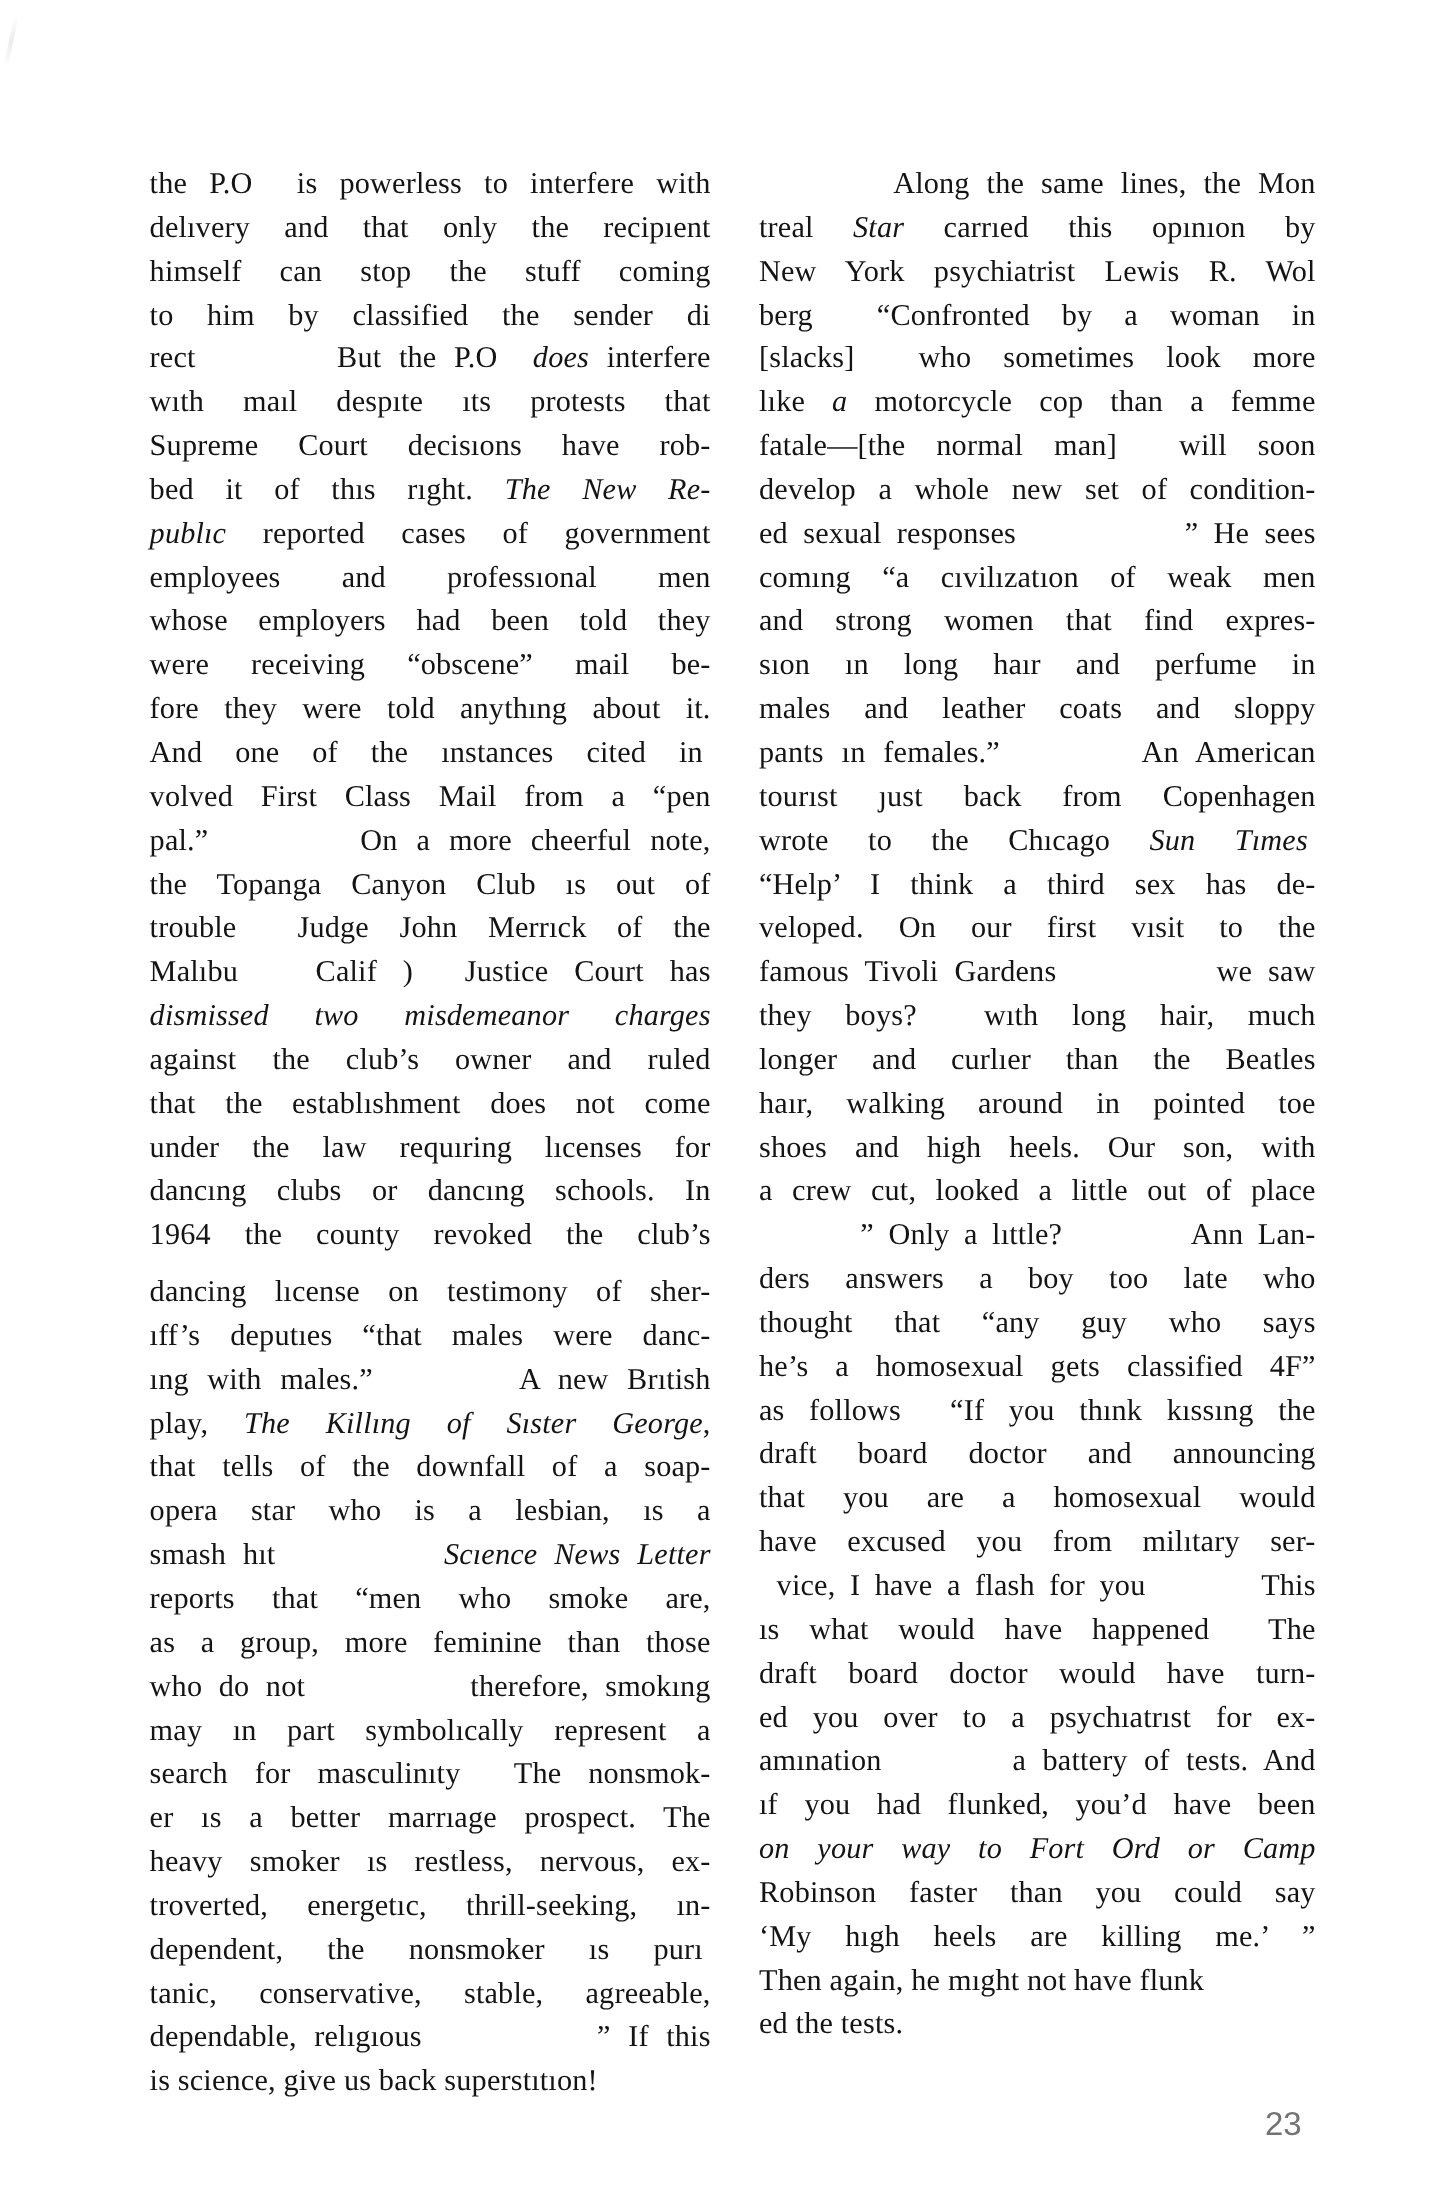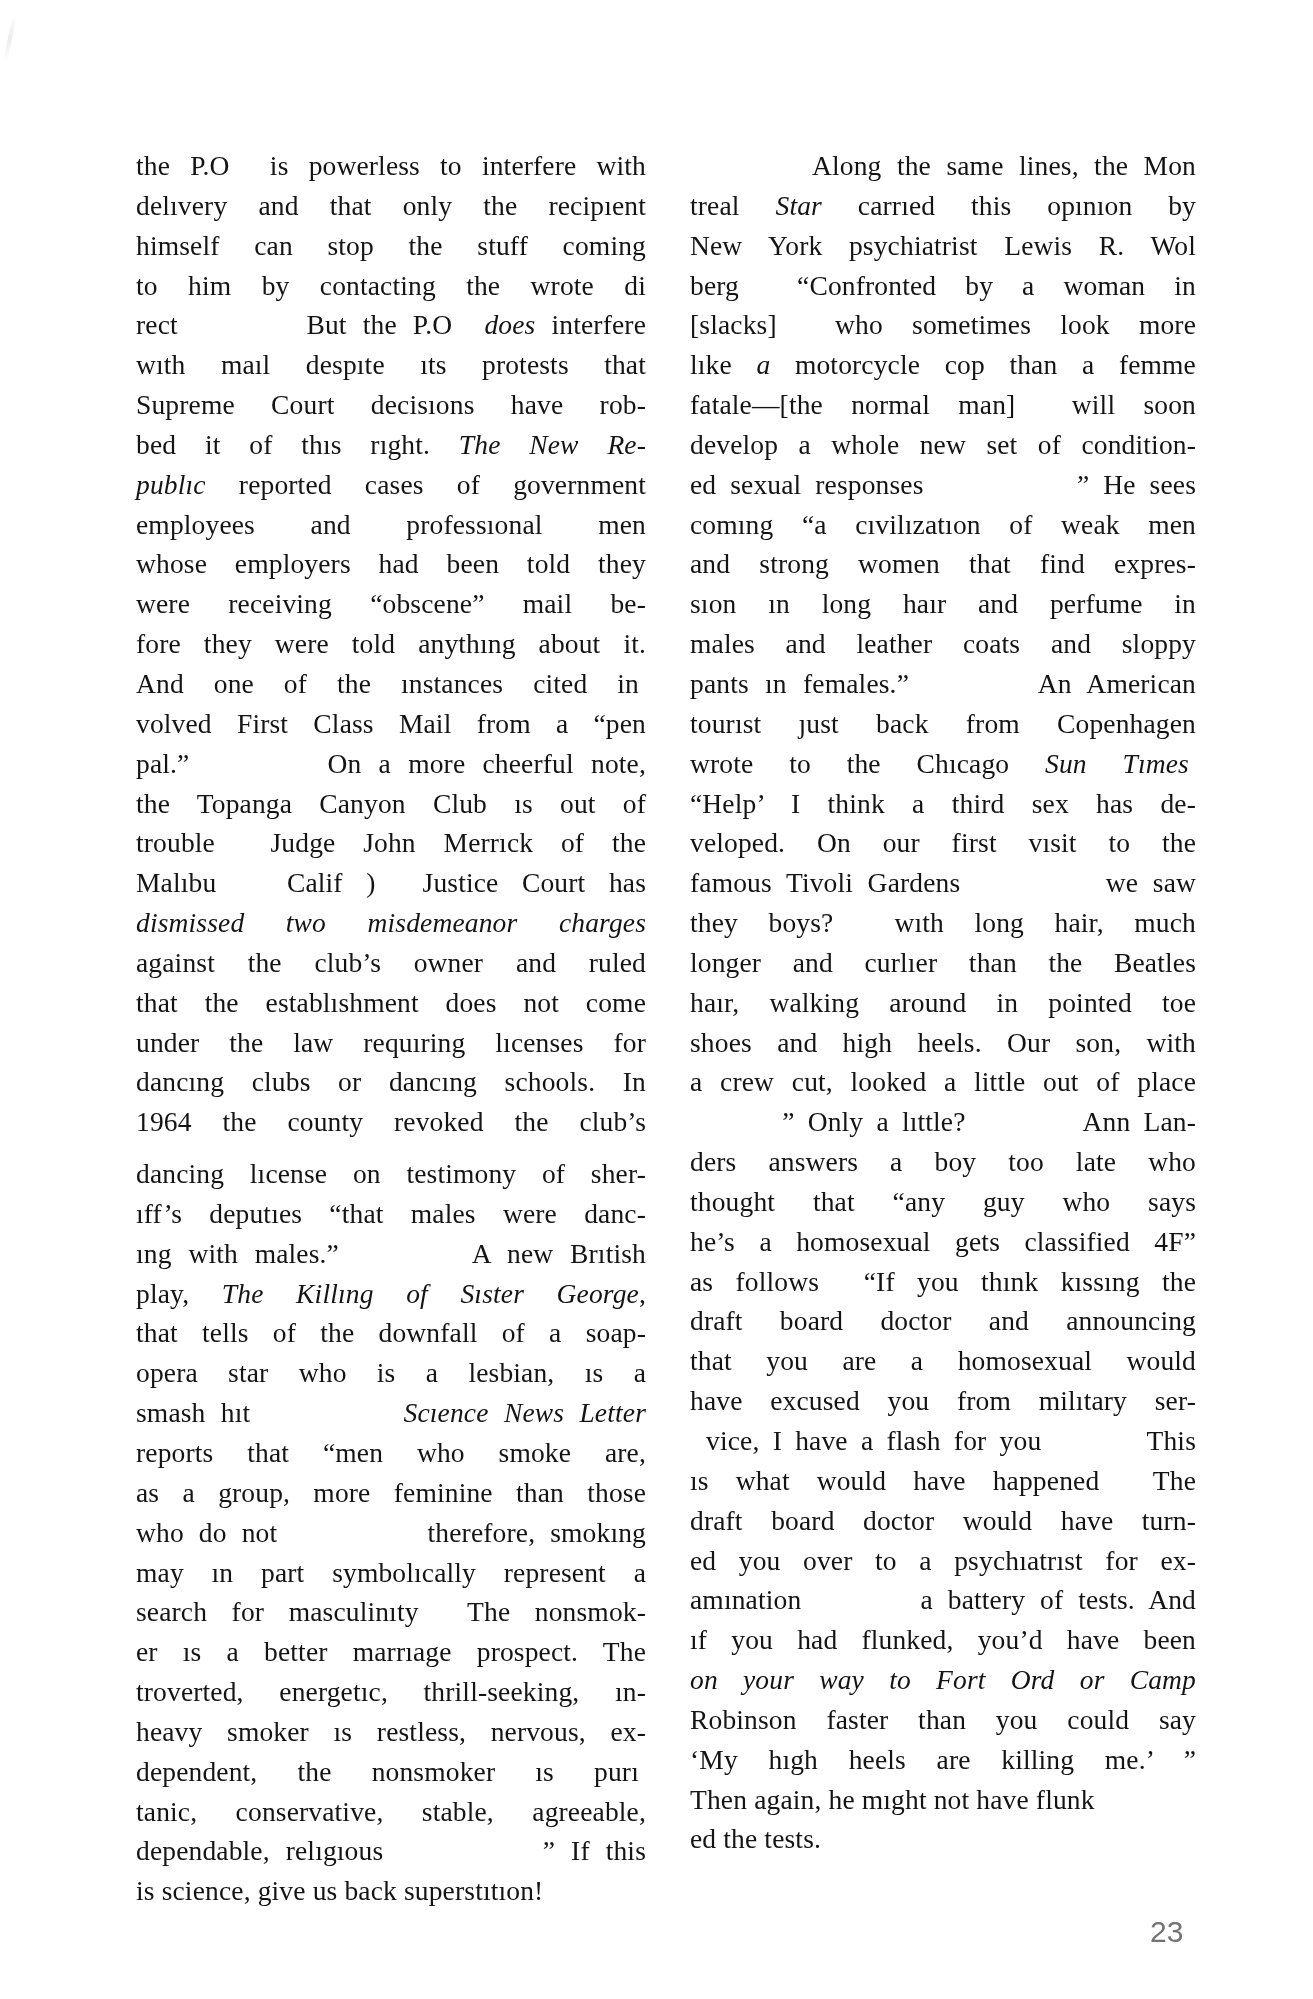--- a/index.html
+++ b/index.html
@@ -64,21 +64,21 @@
 </head>
 <body>
 
 <div class="page">
   <div class="scan-mark"></div>
 
   <div class="column col-left">
       <span class="line" style="white-space: pre; display: block;"><span style="white-space: pre; word-spacing: 0px;"><span>the P.O  is powerless to interfere with</span></span></span>
       <span class="line" style="white-space: pre; display: block;"><span style="white-space: pre; word-spacing: 0px;"><span>delıvery and that only the recipıent</span></span></span>
       <span class="line" style="white-space: pre; display: block;"><span style="white-space: pre; word-spacing: 0px;"><span>himself can stop the stuff coming</span></span></span>
-      <span class="line" style="white-space: pre; display: block;"><span style="white-space: pre; word-spacing: 0px;"><span>to him by contacting the wrote di</span></span></span>
+      <span class="line" style="white-space: pre; display: block;"><span style="white-space: pre; word-spacing: 0px;"><span>to him by classified the sender di</span></span></span>
       <span class="line" style="white-space: pre; display: block;"><span style="white-space: pre; word-spacing: 0px;"><span>rect        But the P.O  </span><span class="it">does</span><span> interfere</span></span></span>
       <span class="line" style="white-space: pre; display: block;"><span style="white-space: pre; word-spacing: 0px;"><span>wıth maıl despıte ıts protests that</span></span></span>
       <span class="line" style="white-space: pre; display: block;"><span style="white-space: pre; word-spacing: 0px;"><span>Supreme Court decisıons have rob-</span></span></span>
       <span class="line" style="white-space: pre; display: block;"><span style="white-space: pre; word-spacing: 0px;"><span>bed it of thıs rıght. </span><span class="it">The New Re-</span></span></span>
       <span class="line" style="white-space: pre; display: block;"><span style="white-space: pre; word-spacing: 0px;"><span class="it">publıc</span><span> reported cases of government</span></span></span>
       <span class="line" style="white-space: pre; display: block;"><span style="white-space: pre; word-spacing: 0px;"><span>employees and professıonal men</span></span></span>
       <span class="line" style="white-space: pre; display: block;"><span style="white-space: pre; word-spacing: 0px;"><span>whose employers had been told they</span></span></span>
       <span class="line" style="white-space: pre; display: block;"><span style="white-space: pre; word-spacing: 0px;"><span>were receiving “obscene” mail be-</span></span></span>
       <span class="line" style="white-space: pre; display: block;"><span style="white-space: pre; word-spacing: 0px;"><span>fore they were told anythıng about it.</span></span></span>
       <span class="line" style="white-space: pre; display: block;"><span style="white-space: pre; word-spacing: 0px;"><span>And one of the ınstances cited in </span></span></span>
@@ -99,22 +99,22 @@
       <span class="line" style="white-space: pre; display: block;"><span style="white-space: pre; word-spacing: 0px;"><span>play, </span><span class="it">The Killıng of Sıster George</span><span>,</span></span></span>
       <span class="line" style="white-space: pre; display: block;"><span style="white-space: pre; word-spacing: 0px;"><span>that tells of the downfall of a soap-</span></span></span>
       <span class="line" style="white-space: pre; display: block;"><span style="white-space: pre; word-spacing: 0px;"><span>opera star who is a lesbian, ıs a</span></span></span>
       <span class="line" style="white-space: pre; display: block;"><span style="white-space: pre; word-spacing: 0px;"><span>smash hıt          </span><span class="it">Scıence News Letter</span></span></span>
       <span class="line" style="white-space: pre; display: block;"><span style="white-space: pre; word-spacing: 0px;"><span>reports that “men who smoke are,</span></span></span>
       <span class="line" style="white-space: pre; display: block;"><span style="white-space: pre; word-spacing: 0px;"><span>as a group, more feminine than those</span></span></span>
       <span class="line" style="white-space: pre; display: block;"><span style="white-space: pre; word-spacing: 0px;"><span>who do not          therefore, smokıng</span></span></span>
       <span class="line" style="white-space: pre; display: block;"><span style="white-space: pre; word-spacing: 0px;"><span>may ın part symbolıcally represent a</span></span></span>
       <span class="line" style="white-space: pre; display: block;"><span style="white-space: pre; word-spacing: 0px;"><span>search for masculinıty  The nonsmok-</span></span></span>
       <span class="line" style="white-space: pre; display: block;"><span style="white-space: pre; word-spacing: 0px;"><span>er ıs a better marrıage prospect. The</span></span></span>
+      <span class="line" style="white-space: pre; display: block;"><span style="white-space: pre; word-spacing: 0px;"><span>heavy smoker ıs restless, nervous, ex-</span></span></span>
       <span class="line" style="white-space: pre; display: block;"><span style="white-space: pre; word-spacing: 0px;"><span>troverted, energetıc, thrill-seeking, ın-</span></span></span>
-      <span class="line" style="white-space: pre; display: block;"><span style="white-space: pre; word-spacing: 0px;"><span>heavy smoker ıs restless, nervous, ex-</span></span></span>
       <span class="line" style="white-space: pre; display: block;"><span style="white-space: pre; word-spacing: 0px;"><span>dependent, the nonsmoker ıs purı </span></span></span>
       <span class="line" style="white-space: pre; display: block;"><span style="white-space: pre; word-spacing: 0px;"><span>tanic, conservative, stable, agreeable,</span></span></span>
       <span class="line" style="white-space: pre; display: block;"><span style="white-space: pre; word-spacing: 0px;"><span>dependable, relıgıous          ” If this</span></span></span>
       <span class="line last" style="white-space: pre;"><span>is science, give us back superstıtıon!</span></span>
     </div>
   <div class="column col-right">
       <span class="line" style="white-space: pre; display: block;"><span style="white-space: pre; word-spacing: 0px;"><span>        Along the same lines, the Mon</span></span></span>
       <span class="line" style="white-space: pre; display: block;"><span style="white-space: pre; word-spacing: 0px;"><span>treal </span><span class="it">Star</span><span> carrıed this opınıon by</span></span></span>
       <span class="line" style="white-space: pre; display: block;"><span style="white-space: pre; word-spacing: 0px;"><span>New York psychiatrist Lewis R. Wol</span></span></span>
       <span class="line" style="white-space: pre; display: block;"><span style="white-space: pre; word-spacing: 0px;"><span>berg  “Confronted by a woman in</span></span></span>

